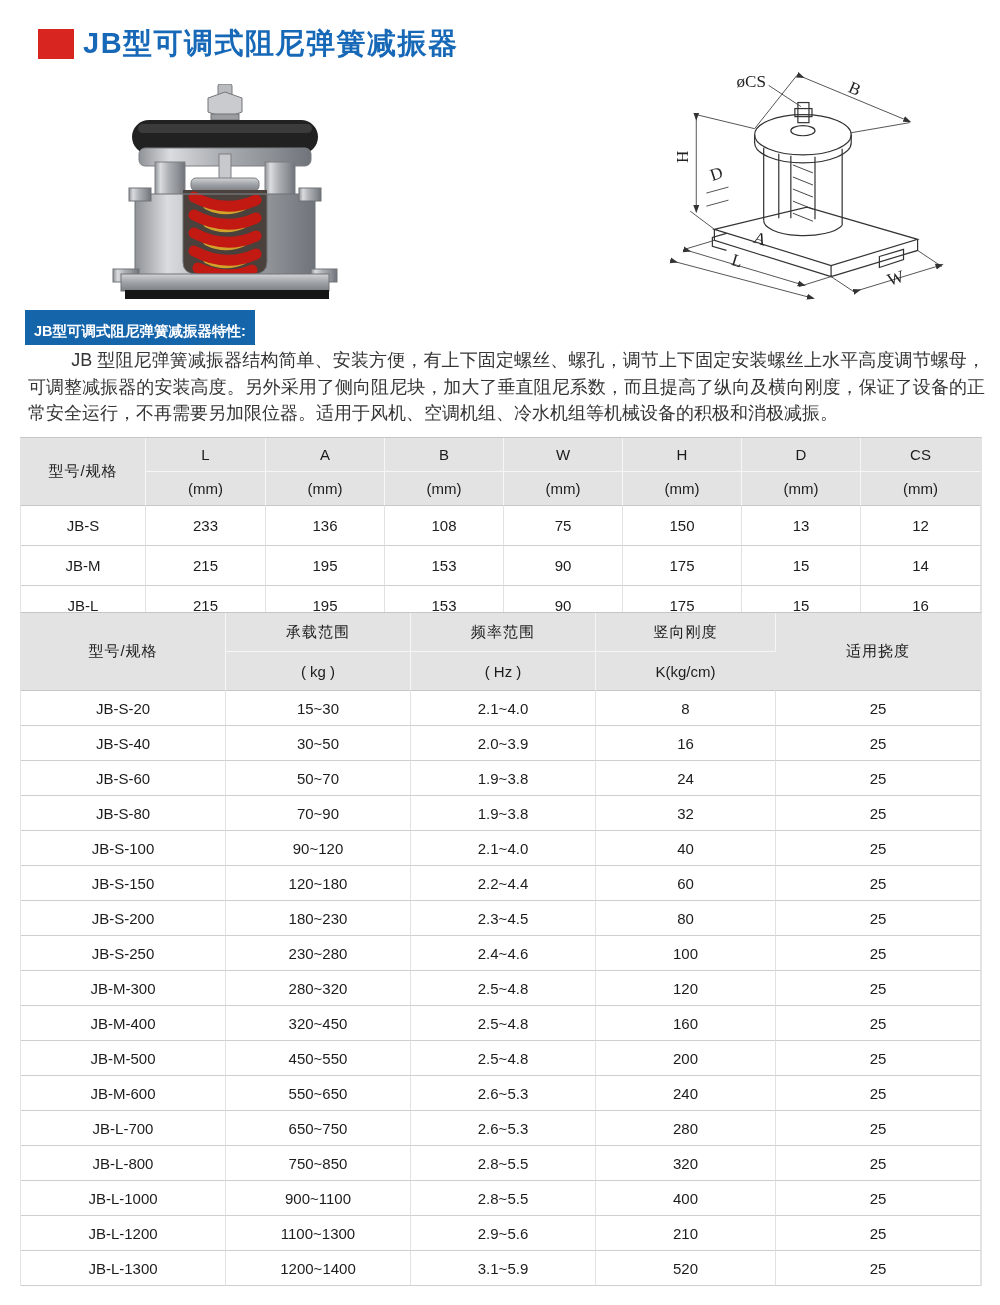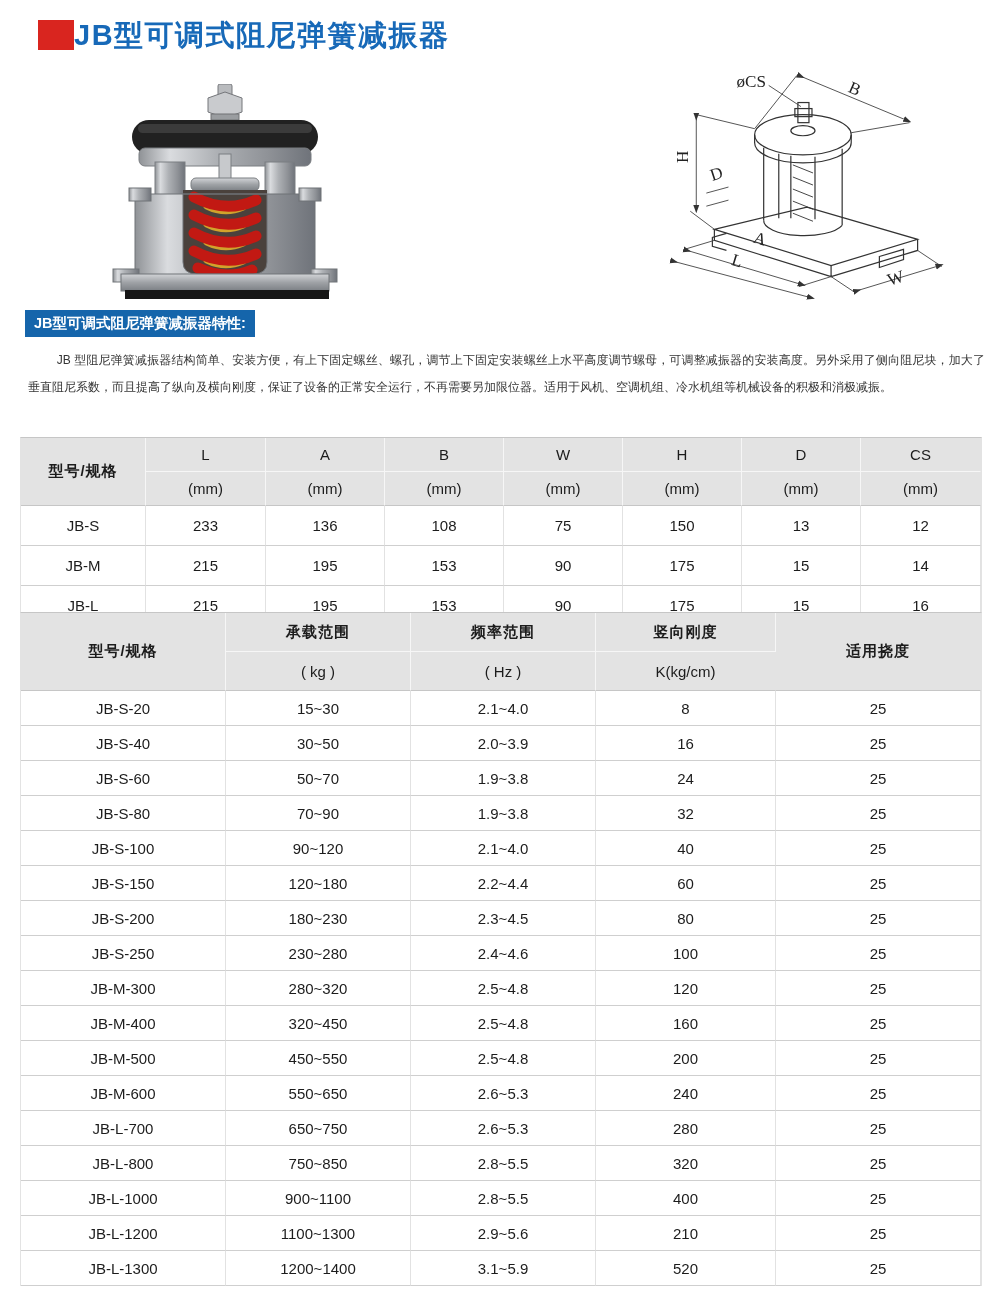--- a/index.html
+++ b/index.html
@@ -1,46 +1,46 @@
 <!DOCTYPE html>
 <html><head>
 <meta charset="utf-8">
 <style>
   * { margin:0; padding:0; box-sizing:border-box; }
   html,body { background:#fff; }
   body { width:1000px; height:1305px; font-family:"Liberation Sans",sans-serif; }
   .page { position:relative; width:1000px; height:1305px; background:#fff; overflow:hidden; }
 
   
-  .header { position:absolute; left:38px; top:20px; display:flex; align-items:flex-start; }
+  .header { position:absolute; left:38px; top:28px; display:flex; align-items:center; gap:9px; }
   .red-square { width:36px; height:30px; background:#d9251f; flex:none; }
   .page-title { font-size:29px; font-weight:bold; color:#1769b8; letter-spacing:1.5px; line-height:1.1; }
 
   
   .photo-wrap   { position:absolute; left:105px; top:84px;  width:240px; height:218px; }
   .drawing-wrap { position:absolute; left:650px; top:58px;  width:332px; height:242px; }
   .photo-wrap svg, .drawing-wrap svg { width:100%; height:100%; display:block; }
 
   
   .badge { position:absolute; left:25px; top:310px; background:#1565ab; color:#fff;
-           font-size:14.5px; font-weight:bold; padding:4px 9px 5px; line-height:1.25; }
-
-  
-  .desc { position:absolute; left:28px; top:347px; width:957px; font-size:12px;
+           font-size:14.5px; font-weight:bold; padding:12px 9px 5px; line-height:1.25; }
+
+  
+  .desc { position:absolute; left:28px; top:347px; width:957px; font-size:18px;
           line-height:26.5px; color:#353535; text-align:justify; text-indent:2.4em; }
 
   
   table { position:absolute; left:20px; width:960px; table-layout:fixed; border-spacing:0;
           background:#fff; border-top:1px solid #c6c6c6; border-left:1px solid #e3e3e3; border-right:1px solid #e3e3e3; }
   #dim-table  { top:437px; }
   #spec-table { top:612px; }
   th, td { text-align:center; vertical-align:middle; padding:0; font-size:15px; color:#1c1c1c; }
   thead th { background:#e3e3e3; font-weight:normal;
              border-right:1px solid #f6f6f6; border-bottom:1px solid #f6f6f6; }
-  thead th.cn { font-weight:bold; letter-spacing:1px;margin-left:47px; }
+  thead th.cn { font-weight:normal; letter-spacing:1px;margin-left:47px; }
   thead th.hdr-bottom { border-bottom:1px solid #c6c6c6; }
   thead th:last-child { border-right:1px solid #e3e3e3; }
   tbody td { border-right:1px solid #e2e2e2; border-bottom:1px solid #cfcfcf; background:#fff; }
   #dim-table  thead tr { height:34px; }
   #dim-table  tbody tr { height:40px; }
   #spec-table thead tr { height:39px; }
   #spec-table tbody tr { height:35px; }
 </style>
 </head>
 <body>

